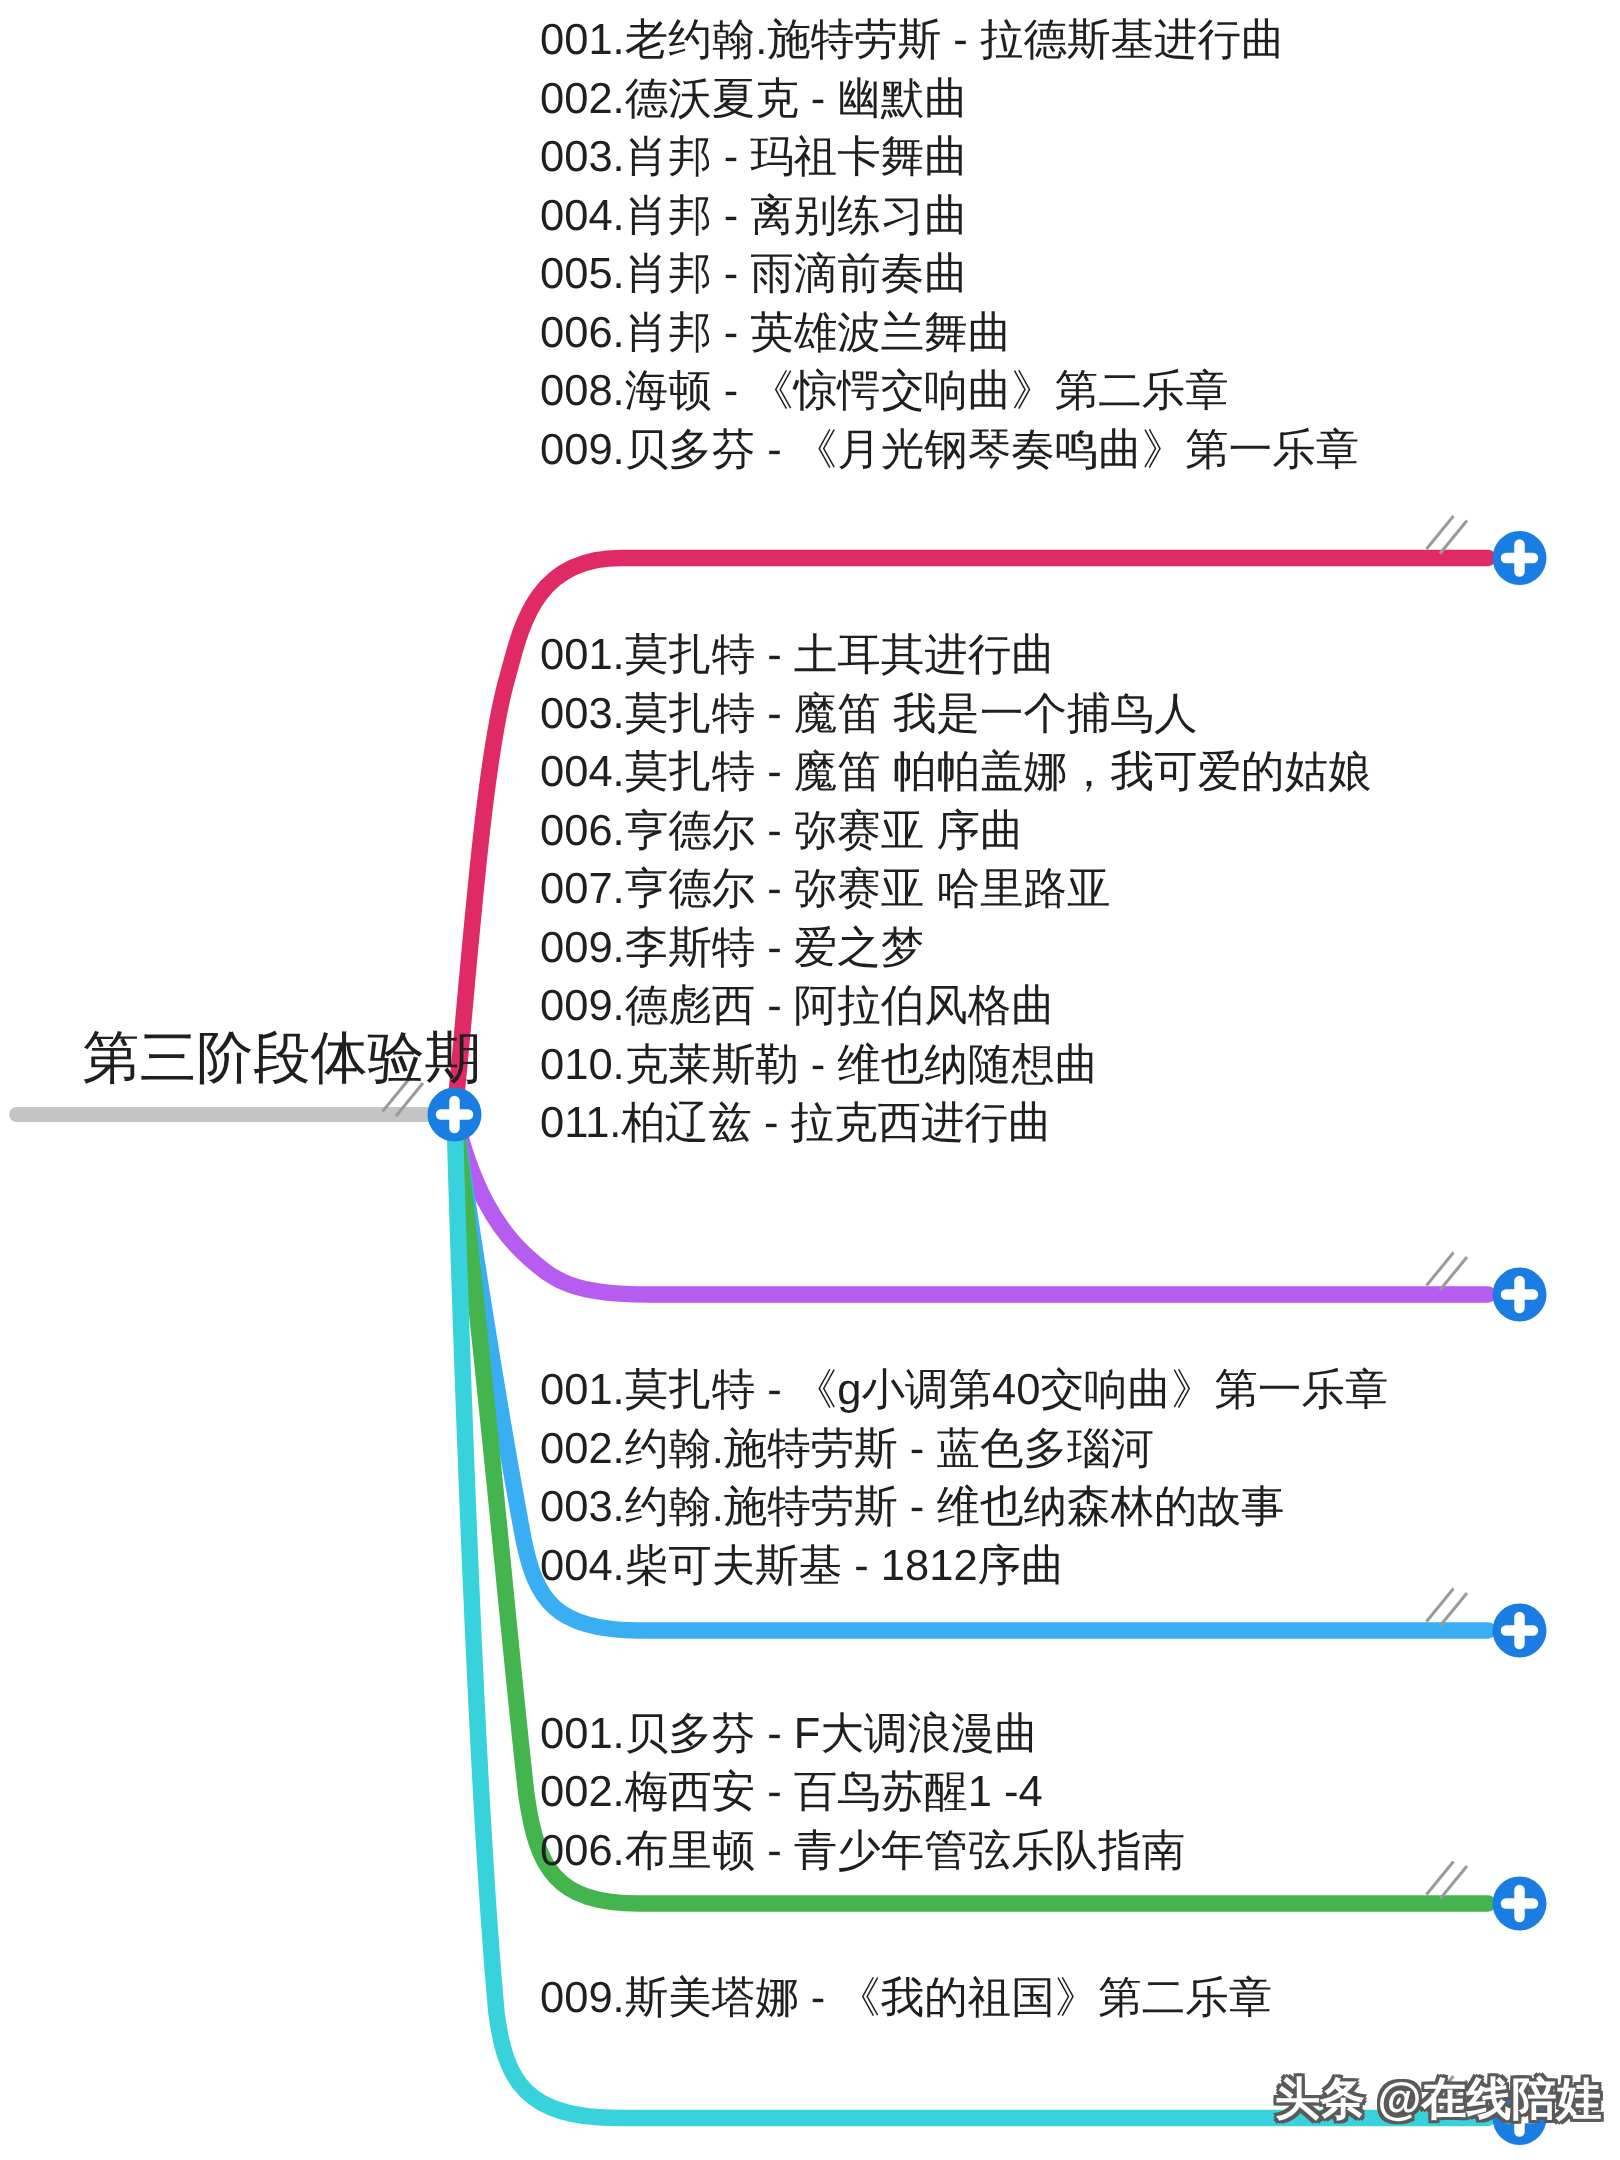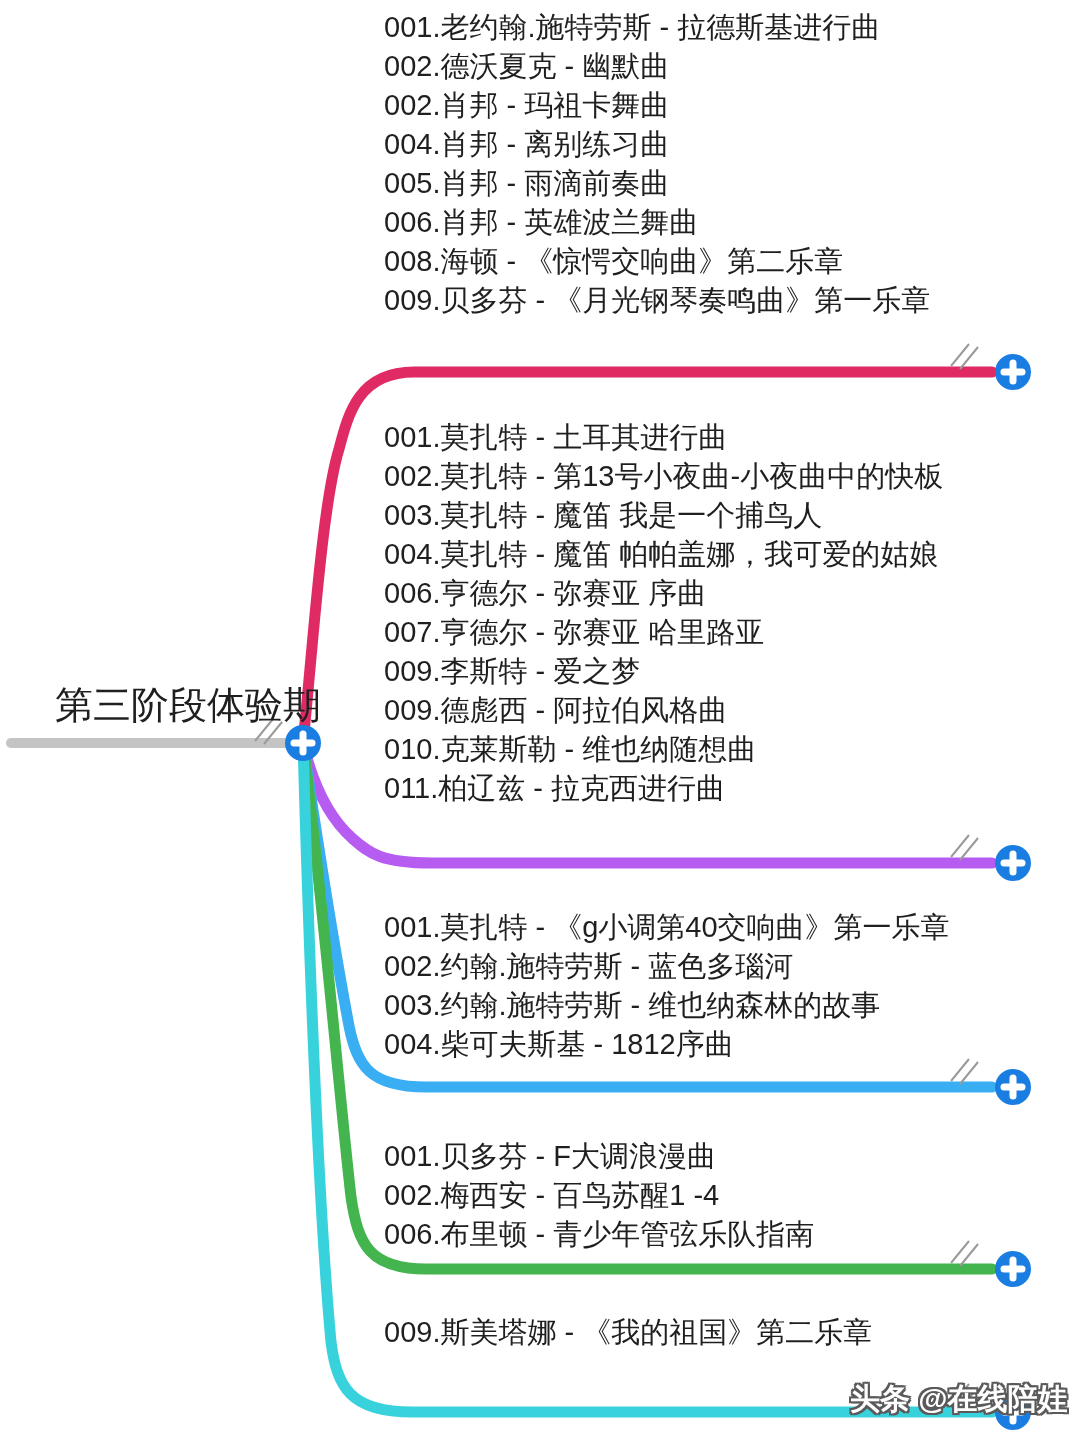--- a/index.html
+++ b/index.html
@@ -15,21 +15,20 @@
     position:absolute;
     left:360px;
     z-index:2;
     color:#1f1f1f;
     font-size:29px;
   }
   .song-line{
     height:39px;
     line-height:39px;
     white-space:nowrap;
-    margin-left:24px;
   }
   .root-label{
     position:absolute;
     left:55px;top:680px;
     z-index:2;
     font-size:38px;
     color:#1f1f1f;
     white-space:nowrap;
   }
   .watermark{
@@ -130,31 +129,30 @@
         <line x1="1013" y1="1403" x2="1013" y2="1421"></line>
       </g>
     </g>
   </svg>
 
   <div class="root-label">第三阶段体验期</div>
 
   <div class="branch-list" style="top:8px">
       <div class="song-line">001.老约翰.施特劳斯 - 拉德斯基进行曲</div>
       <div class="song-line">002.德沃夏克 - 幽默曲</div>
-      <div class="song-line">002.肖邦 - 玛祖卡舞曲</div>
+      <div class="song-line">003.肖邦 - 玛祖卡舞曲</div>
       <div class="song-line">004.肖邦 - 离别练习曲</div>
       <div class="song-line">005.肖邦 - 雨滴前奏曲</div>
       <div class="song-line">006.肖邦 - 英雄波兰舞曲</div>
       <div class="song-line">008.海顿 - 《惊愕交响曲》第二乐章</div>
       <div class="song-line">009.贝多芬 - 《月光钢琴奏鸣曲》第一乐章</div>
     </div>
 
   <div class="branch-list" style="top:418px">
       <div class="song-line">001.莫扎特 - 土耳其进行曲</div>
-      <div class="song-line">002.莫扎特 - 第13号小夜曲-小夜曲中的快板</div>
       <div class="song-line">003.莫扎特 - 魔笛 我是一个捕鸟人</div>
       <div class="song-line">004.莫扎特 - 魔笛 帕帕盖娜，我可爱的姑娘</div>
       <div class="song-line">006.亨德尔 - 弥赛亚 序曲</div>
       <div class="song-line">007.亨德尔 - 弥赛亚 哈里路亚</div>
       <div class="song-line">009.李斯特 - 爱之梦</div>
       <div class="song-line">009.德彪西 - 阿拉伯风格曲</div>
       <div class="song-line">010.克莱斯勒 - 维也纳随想曲</div>
       <div class="song-line">011.柏辽兹 - 拉克西进行曲</div>
     </div>
 

